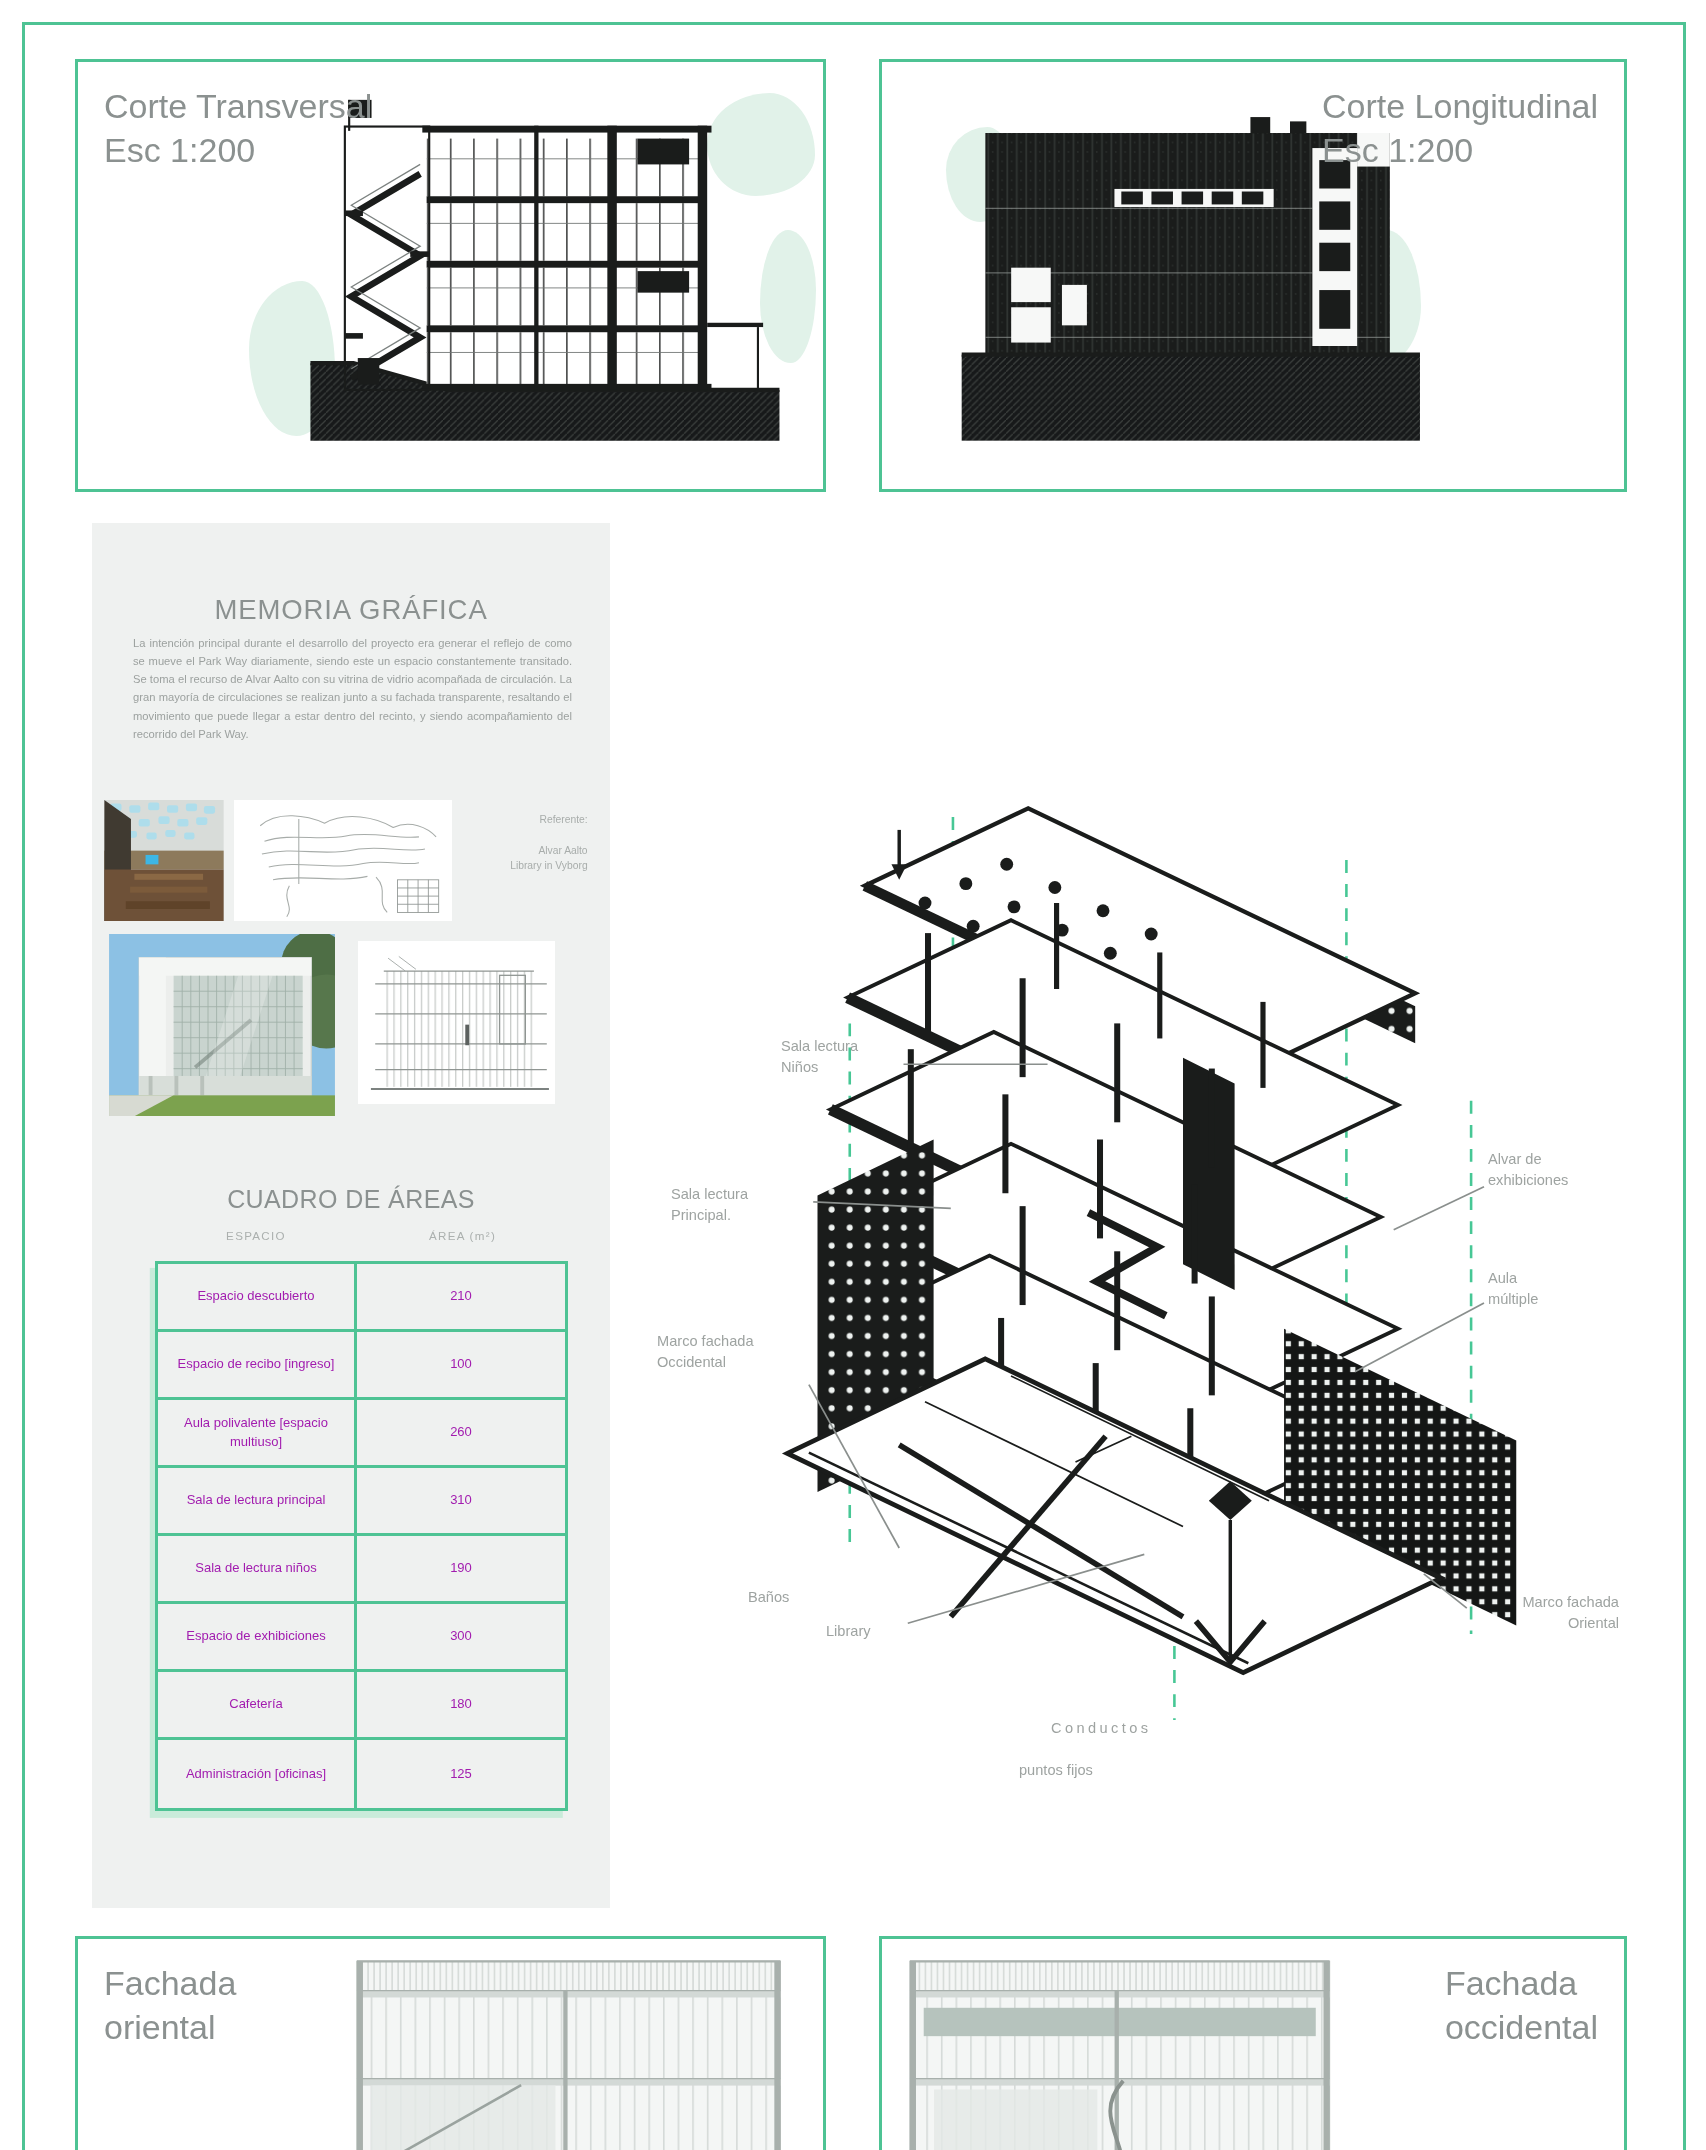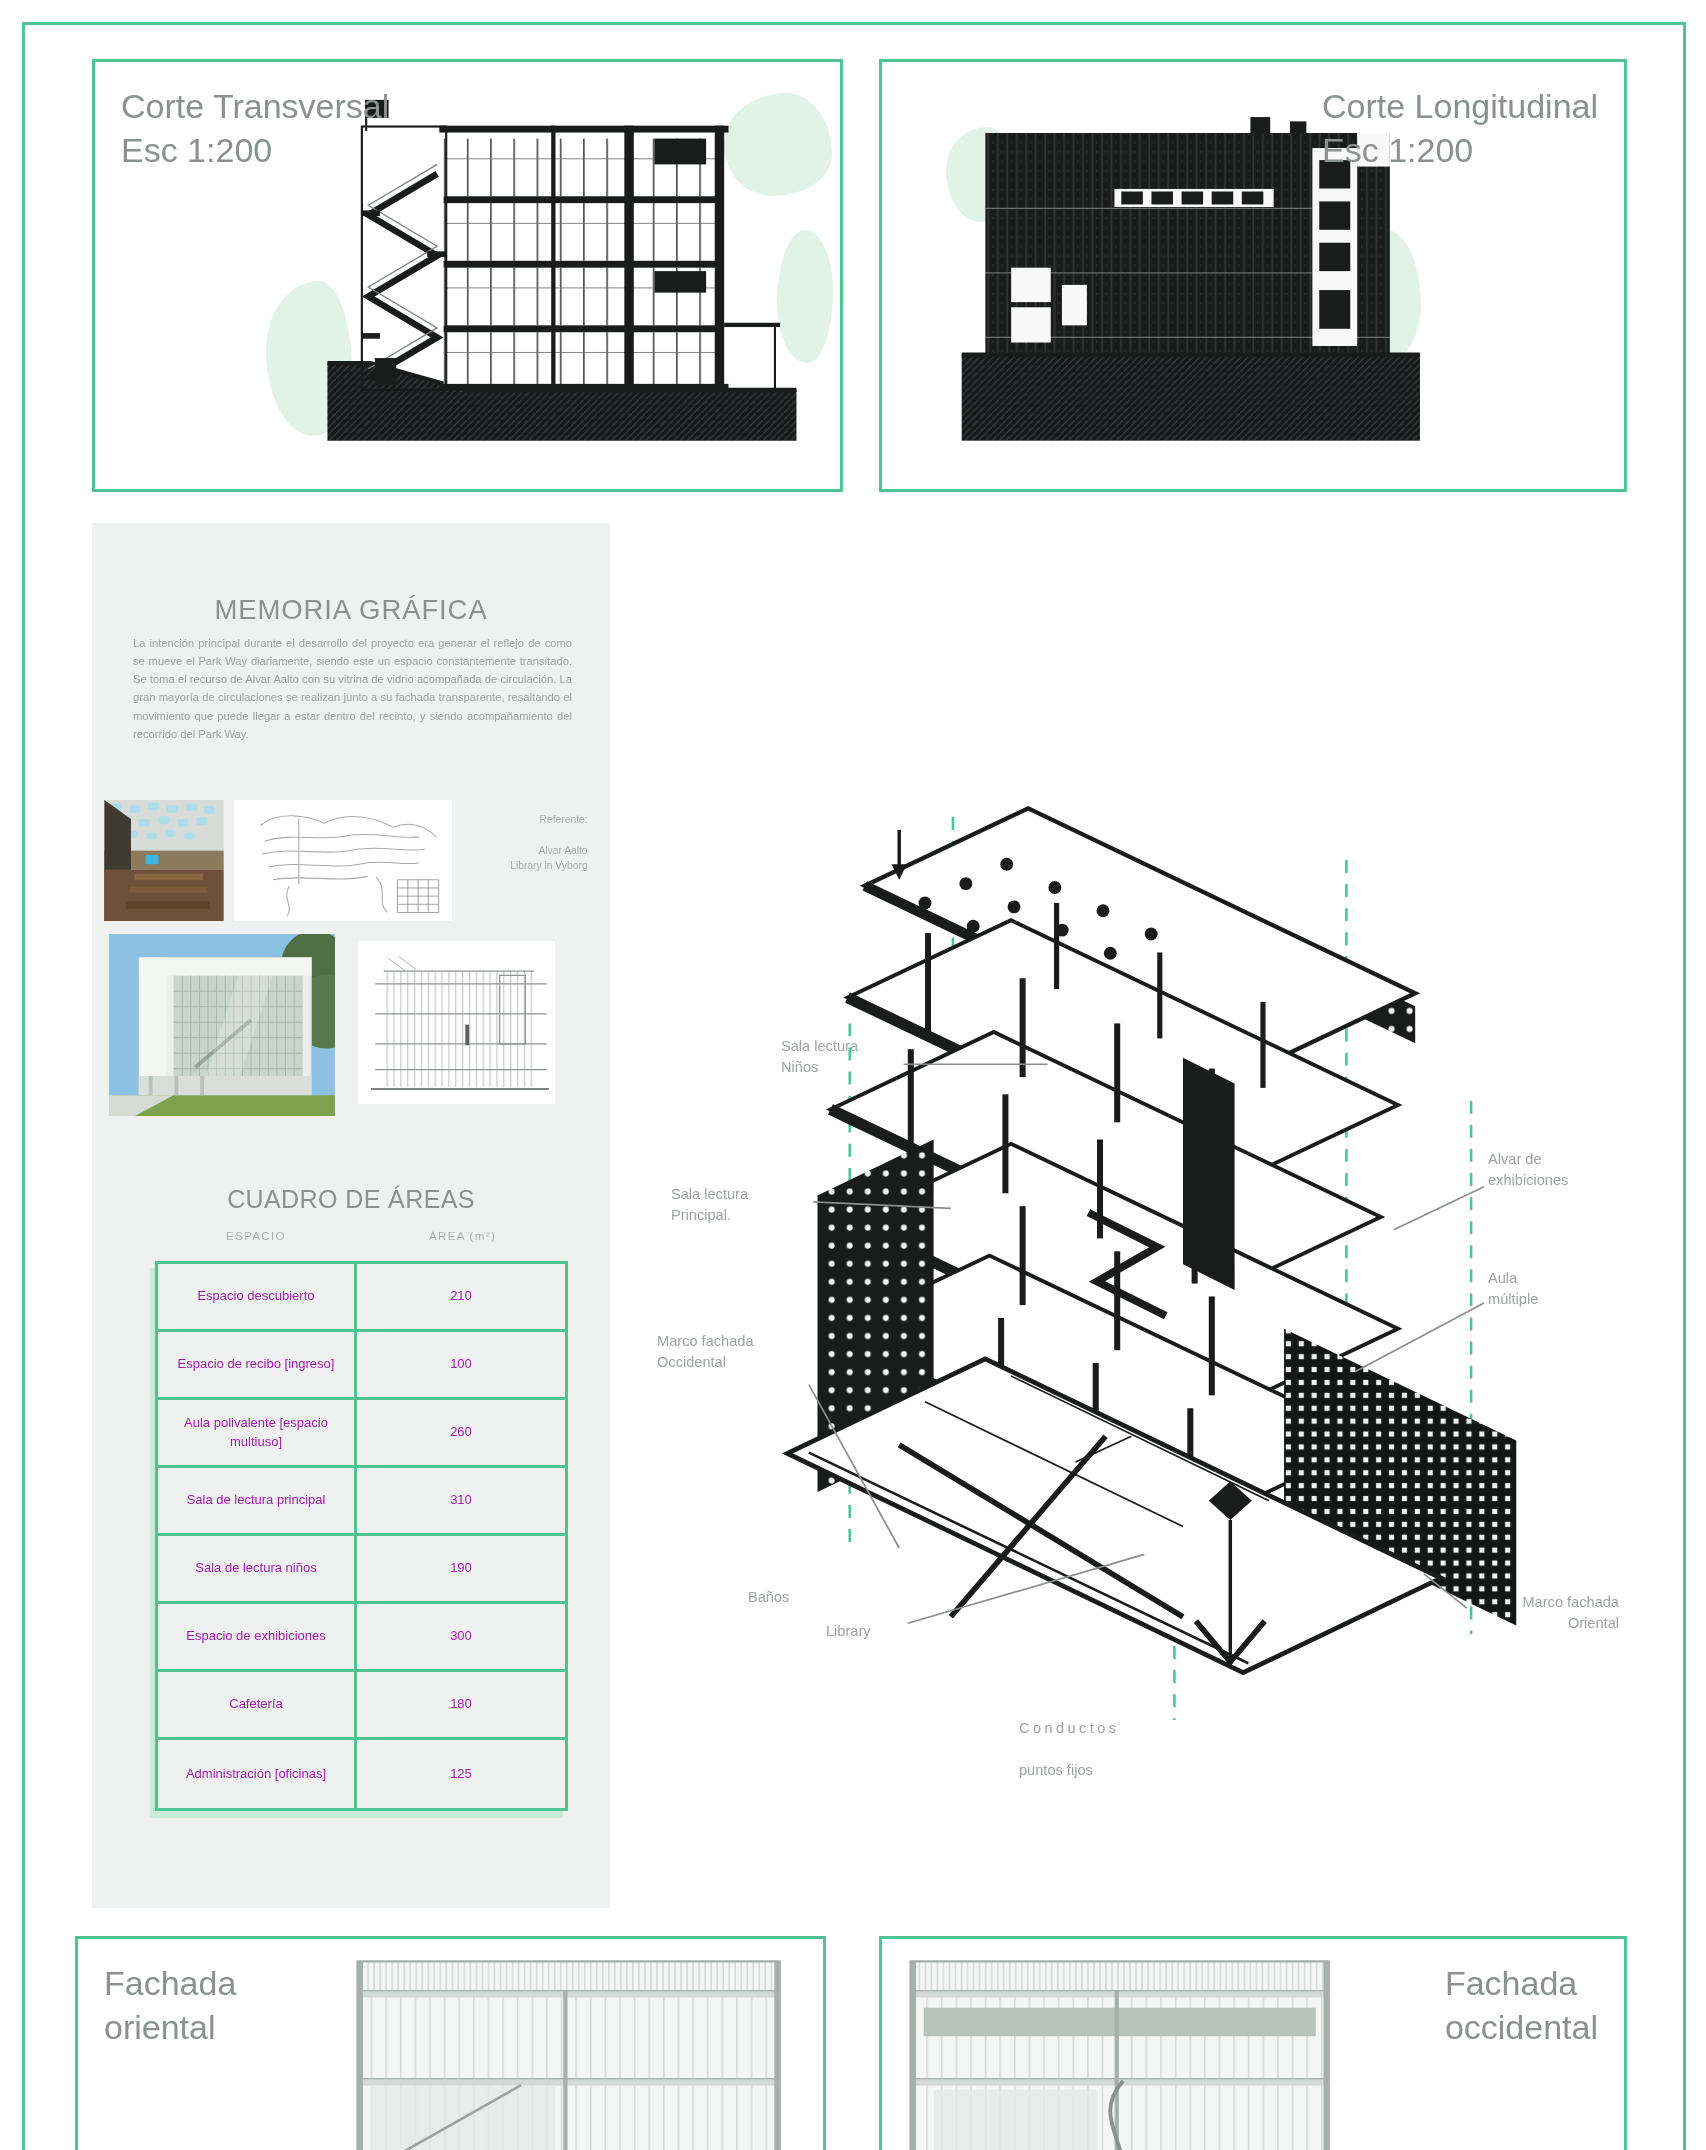--- a/index.html
+++ b/index.html
@@ -5,21 +5,21 @@
   :root{
     --g:#4EC394; --lg:#C9EBDA; --pg:#EFF1F0; --tg:#8B9190;
     --lbl:#9EA3A1; --ink:#1A1C1B; --txt:#9CA19F;
   }
   *{box-sizing:border-box;margin:0;padding:0;}
   html,body{background:#fff;}
   body{font-family:"Liberation Sans", sans-serif;}
   #page{position:relative;width:1707px;height:2438px;background:#fff;overflow:hidden;}
   .outer-border{position:absolute;left:21.5px;top:21.5px;right:21.5px;bottom:21.5px;border:3.4px solid var(--g);}
   .panel{position:absolute;border:3.4px solid var(--g);background:#fff;overflow:hidden;}
-  #panel-tl{left:92px;top:59px;width:751px;height:433px;padding-left:12px;}
+  #panel-tl{left:75px;top:59px;width:751px;height:433px;padding-left:12px;}
   #panel-tr{left:879px;top:59px;width:748px;height:433px;}
   #panel-bl{left:75px;top:1936px;width:751px;height:430px;}
   #panel-br{left:879px;top:1936px;width:748px;height:430px;}
   .ptitle{position:absolute;color:var(--tg);font-size:34px;line-height:1.3;z-index:5;}
   .ptitle.left{left:26px;top:21.5px;}
   .ptitle.right{right:26px;top:21.5px;text-align:left;}
   .blob{position:absolute;background:#E1F2E9;z-index:1;}
   .panel svg{position:absolute;left:0;top:0;z-index:2;}
   #memoria{position:absolute;left:92px;top:523px;width:518px;height:1385px;background:var(--pg);}
   #memoria-title{position:absolute;left:0;right:0;top:51px;text-align:center;color:var(--tg);font-size:27.5px;letter-spacing:0.9px;margin-top:20px;}
@@ -37,21 +37,21 @@
   #th-area{left:265px;width:211px;}
   #areas-table{position:absolute;left:63px;top:738px;width:413px;border:3px solid var(--g);
     box-shadow:-5.2px 6.9px 0 var(--lg);display:grid;grid-template-columns:199px 208px;background:var(--pg);}
   #areas-table .cell{border-bottom:3px solid var(--g);min-height:68px;display:flex;align-items:center;justify-content:center;
     text-align:center;color:#a21caf;font-size:13px;line-height:1.45;padding:3.4px 13px;}
   #areas-table .cell.c0{border-right:3px solid var(--g);}
   #areas-table .cell.last{border-bottom:none;}
   #axon-title{position:absolute;left:757px;top:661px;color:var(--tg);font-size:27.5px;line-height:1.5;z-index:6;}
   #axon-svg{position:absolute;left:624px;top:731px;width:1032px;height:1075px;z-index:3;}
   .axon-label{position:absolute;color:var(--lbl);font-size:14.6px;line-height:1.45;white-space:pre-line;z-index:6;}
-  .sp{letter-spacing:3.4px;}
+  .sp{letter-spacing:3.4px;margin-left:32px;}
 </style>
 </head>
 <body>
 
 <div id="page">
   <div class="outer-border"></div>
 
   <div class="panel" id="panel-tl">
     <div class="blob" style="left:629px;top:31px;width:108px;height:103px;border-radius:58% 42% 55% 45%/50% 60% 40% 50%;"></div>
     <div class="blob" style="left:171px;top:219px;width:86px;height:155px;border-radius:62% 38% 45% 55%/44% 58% 42% 56%;"></div>

